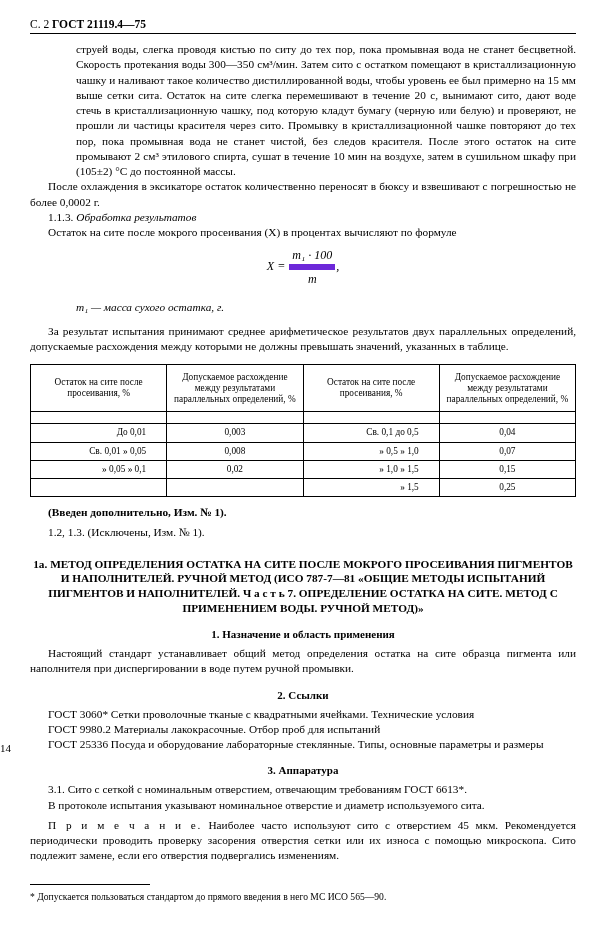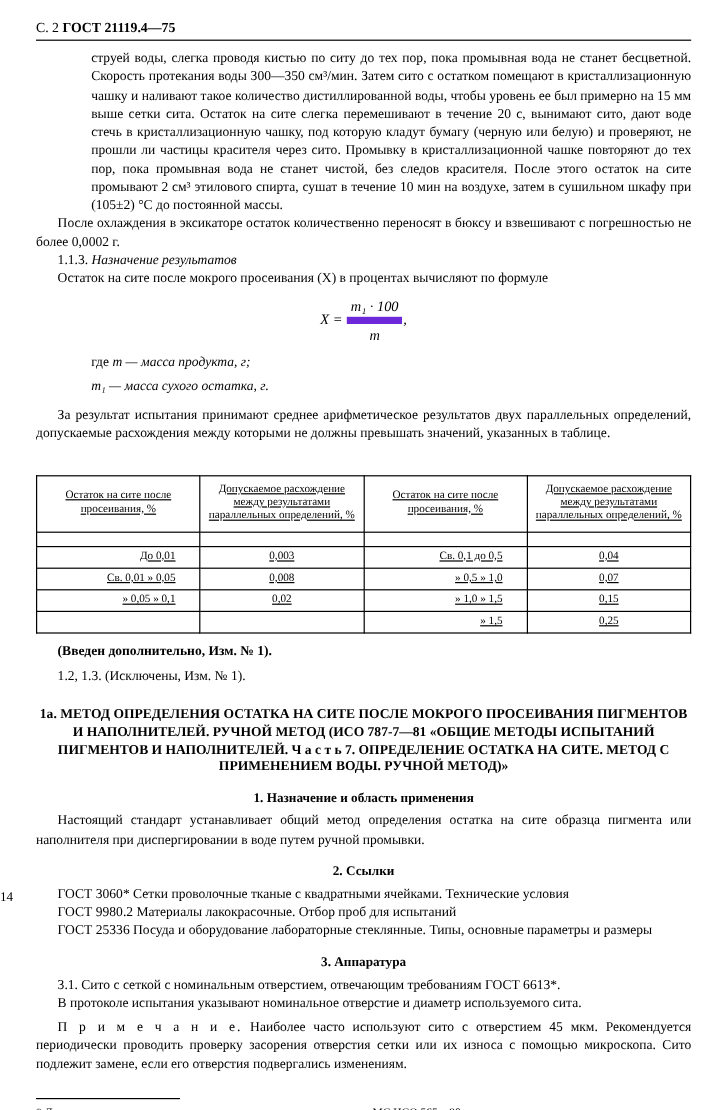--- a/index.html
+++ b/index.html
@@ -76,24 +76,23 @@
     padding: 0 3px 1px 3px;
   }
   .frac .den {
     display: block;
     padding: 1px 3px 0 3px;
   }
   table.results {
     width: 100%;
     border-collapse: collapse;
     font-size: 9.3px;
-    margin-top: 26px;
+    margin-top: 10px;
     margin-bottom: 8px;
     table-layout: fixed;
-    text-decoration: underline;
   }
   table.results td, table.results th {
     border: 1px solid #000;
     padding: 3px 4px;
     vertical-align: top;
     line-height: 1.2;
   }
   table.results th {
     font-weight: normal;
     text-align: center;
@@ -167,37 +166,33 @@
   <hr class="rule">
 
   <div class="body-text">
 
     <p class="noindent">струей воды, слегка проводя кистью по ситу до тех пор, пока промывная вода не станет бесцветной. Скорость протекания воды 300—350 см³/мин. Затем сито с остатком помещают в кристаллизационную чашку и наливают такое количество дистиллированной воды, чтобы уровень ее был примерно на 15 мм выше сетки сита. Остаток на сите слегка перемешивают в течение 20 с, вынимают сито, дают воде стечь в кристаллизационную чашку, под которую кладут бумагу (черную или белую) и проверяют, не прошли ли частицы красителя через сито. Промывку в кристаллизационной чашке повторяют до тех пор, пока промывная вода не станет чистой, без следов красителя. После этого остаток на сите промывают 2 см³ этилового спирта, сушат в течение 10 мин на воздухе, затем в сушильном шкафу при (105±2) °С до постоянной массы.</p>
 
     <p>После охлаждения в эксикаторе остаток количественно переносят в бюксу и взвешивают с погрешностью не более 0,0002 г.</p>
 
     <p>
       <span>1.1.3.</span>
-      <span class="italic">Назначение результатов</span>
+      <span class="italic">Обработка результатов</span>
     </p>
 
     <p>Остаток на сите после мокрого просеивания (X) в процентах вычисляют по формуле</p>
 
     <div class="formula">
       <span>X =</span>
       <span class="frac">
         <span class="num">m₁ · 100</span>
         <span class="den">m</span>
       </span><span>,</span>
     </div>
 
-    <p class="noindent">
-      <span>где</span>
-      <span class="italic">m — масса продукта, г;</span>
-    </p>
     <div class="gap-s"></div>
     <p class="noindent">
       <span class="italic">m₁ — масса сухого остатка, г.</span>
     </p>
     <div class="gap-m"></div>
 
     <p>За результат испытания принимают среднее арифметическое результатов двух параллельных определений, допускаемые расхождения между которыми не должны превышать значений, указанных в таблице.</p>
   </div>
 
   <table class="results">

